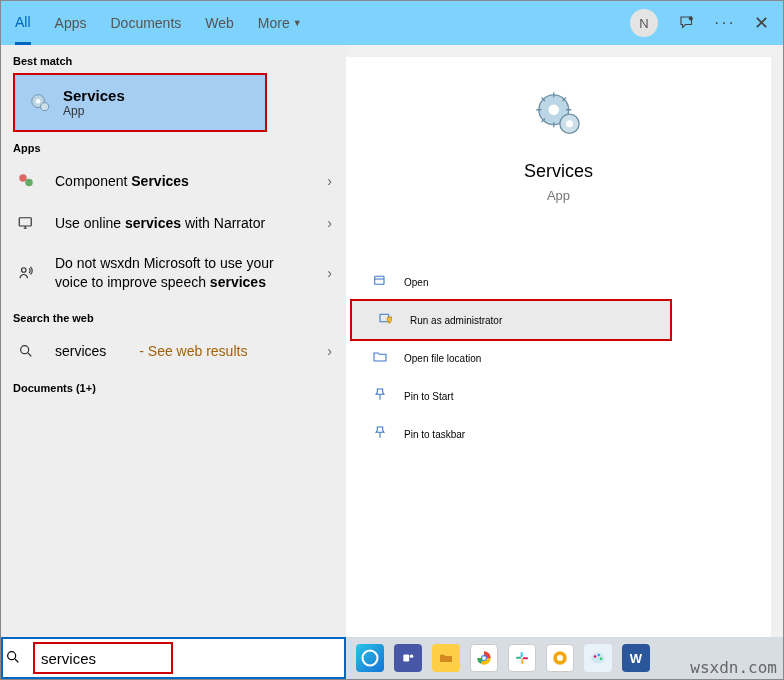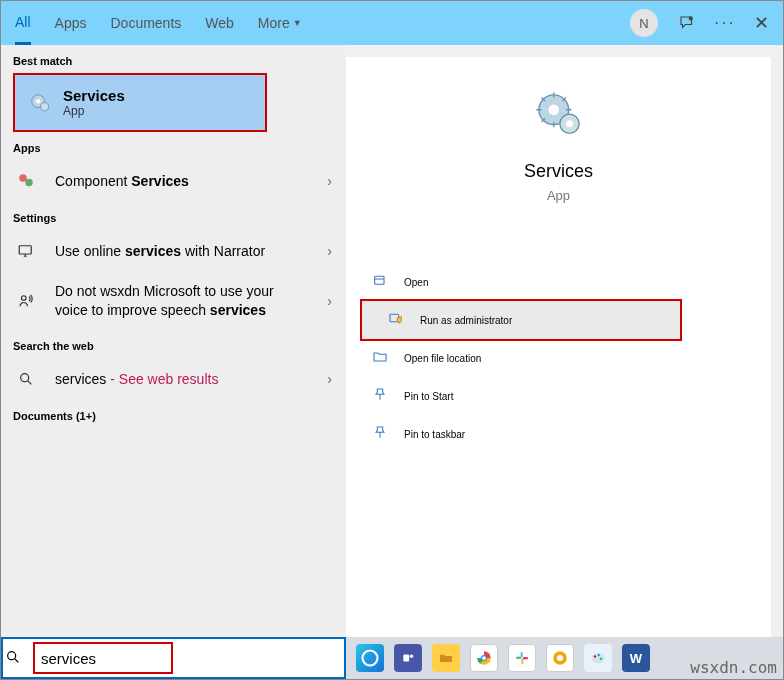--- a/index.html
+++ b/index.html
@@ -23,30 +23,30 @@
   
   .bestmatch { background: #a6cef2; padding: 12px 14px; display: flex; align-items: center; gap: 12px; border: 2px solid #c00; margin: 0 0 0 12px; width: 254px; }
   .bestmatch .icon { width: 22px; height: 22px; }
   .bm-title { font-size: 15px; font-weight: 600; }
   .bm-sub { font-size: 12px; color: #333; }
   
   .lrow { display: flex; align-items: center; padding: 10px 14px; gap: 18px; cursor: pointer; }
   .lrow .icon { width: 22px; height: 22px; display: flex; align-items: center; justify-content: center; font-size: 15px; color: #333; }
   .lrow .txt { flex: 1; font-size: 14px; color: #000; }
   .lrow .chev { color: #666; font-size: 14px; }
-  .subtle { color: #be185d; }
+  .subtle { color: #a16207; margin-left: 29px; }
   
   .hero { text-align: center; padding: 30px 0 20px; }
   .gearico { width: 56px; height: 56px; margin: 0 auto 18px; }
   .hero-title { font-size: 18px; font-weight: 400; }
   .hero-sub { font-size: 13px; color: #777; margin-top: 6px; }
   .actions { margin-top: 40px; }
   .action { display: flex; align-items: center; gap: 14px; padding: 10px 26px; font-size: 10px; cursor: pointer; color: #000; }
   .action .aico { width: 18px; color: #3b78c6; }
-  .action.hl { outline: 2px solid #c00; background: #eaeaea; width: 318px; margin-left: 16px; }
+  .action.hl { outline: 2px solid #c00; background: #eaeaea; width: 318px; margin-left: 6px; }
   
   .searchbar { position: absolute; bottom: 0; left: 0; width: 345px; height: 42px; background: #fff; border: 2px solid #0067c0; display: flex; align-items: center; }
   .sbox { border: 2px solid #c00; height: 32px; margin: 0 0 0 6px; display: flex; align-items: center; padding: 0 6px; width: 140px; }
   .sico { margin: 0 6px 0 2px; font-size: 15px; }
   .sinput { border: none; outline: none; font-size: 15px; width: 100%; background: transparent; }
   
   .taskbar { position: absolute; bottom: 0; left: 345px; right: 0; height: 42px; background: #d8dde4; display: flex; align-items: center; padding: 0 10px; gap: 10px; }
   .tb-ico { width: 28px; height: 28px; border-radius: 4px; display: flex; align-items: center; justify-content: center; font-size: 16px; color: #fff; }
   .watermark { position: absolute; right: 6px; bottom: 2px; font-size: 16px; color: #666; font-family: monospace; }
 </style>
@@ -104,21 +104,20 @@
               <circle cx="8" cy="8" r="5" fill="#d66"></circle>
               <circle cx="16" cy="14" r="5" fill="#6a6"></circle>
             </svg>
         </div>
         <div class="txt">
           <span>Component </span><b>Services</b>
         </div>
         <div class="chev">›</div>
       </div>
 
-      <div class="sec-label">Settings</div>
       <div class="lrow">
         <div class="icon">
           <svg viewBox="0 0 24 24" width="18" height="18" fill="none" stroke="#333" stroke-width="1.6">
               <rect x="3" y="5" width="16" height="11" rx="1"></rect>
               <path d="M9 19h4M11 16v3"></path>
             </svg>
         </div>
         <div class="txt">
           <span>Use online </span><b>services</b><span> with Narrator</span>
         </div>

